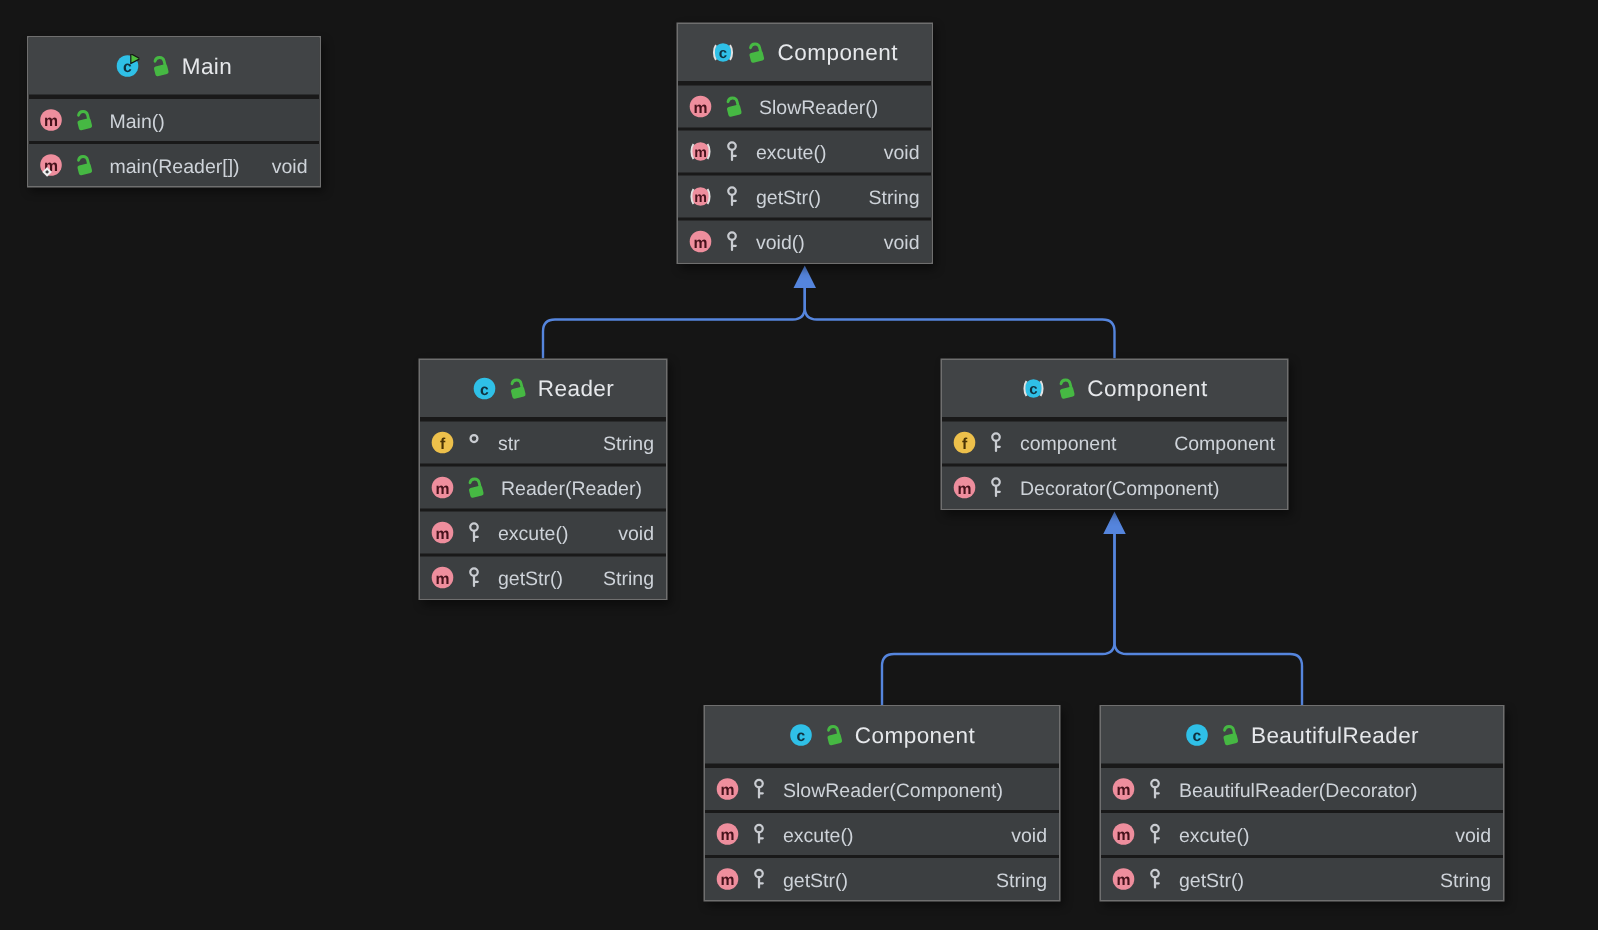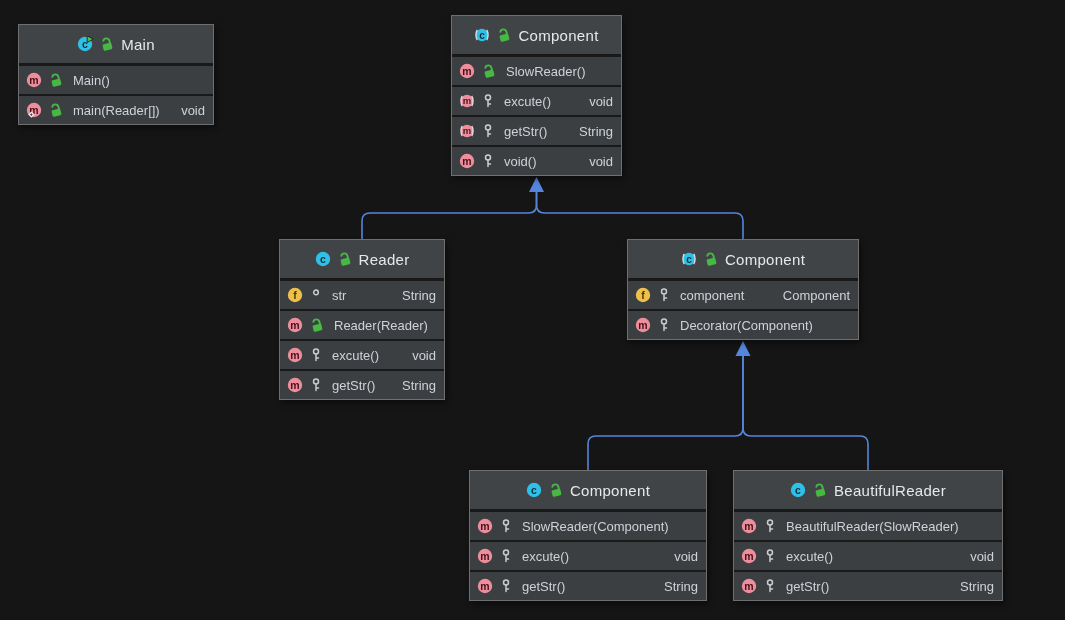--- a/index.html
+++ b/index.html
@@ -435,21 +435,21 @@
             <circle cx="8" cy="8" r="7.2" fill="#ee8e9d"></circle>
             <text x="8" y="12" text-anchor="middle" font-family="Liberation Sans, sans-serif" font-weight="bold" font-size="10.5" fill="#46121b">m</text>
           </svg>
         </span>
         <span class="icon">
           <svg xmlns="http://www.w3.org/2000/svg" width="14" height="16" viewBox="0 0 14 16">
             <circle cx="7" cy="4.4" r="2.5" stroke="#c9ccd1" stroke-width="1.5" fill="none"></circle>
             <path d="M7,6.9 L7,13.6 M7,10.9 L9.5,10.9" stroke="#c9ccd1" stroke-width="1.5" fill="none" stroke-linecap="round"></path>
           </svg>
         </span>
-        <span class="mname">BeautifulReader(SlowReader)</span>
+        <span class="mname">BeautifulReader(Decorator)</span>
         <span class="mtype"></span>
       </div>
       <div class="row">
         <span class="icon">
           <svg xmlns="http://www.w3.org/2000/svg" width="16" height="16" viewBox="0 0 16 16">
             <circle cx="8" cy="8" r="7.2" fill="#ee8e9d"></circle>
             <text x="8" y="12" text-anchor="middle" font-family="Liberation Sans, sans-serif" font-weight="bold" font-size="10.5" fill="#46121b">m</text>
           </svg>
         </span>
         <span class="icon">

